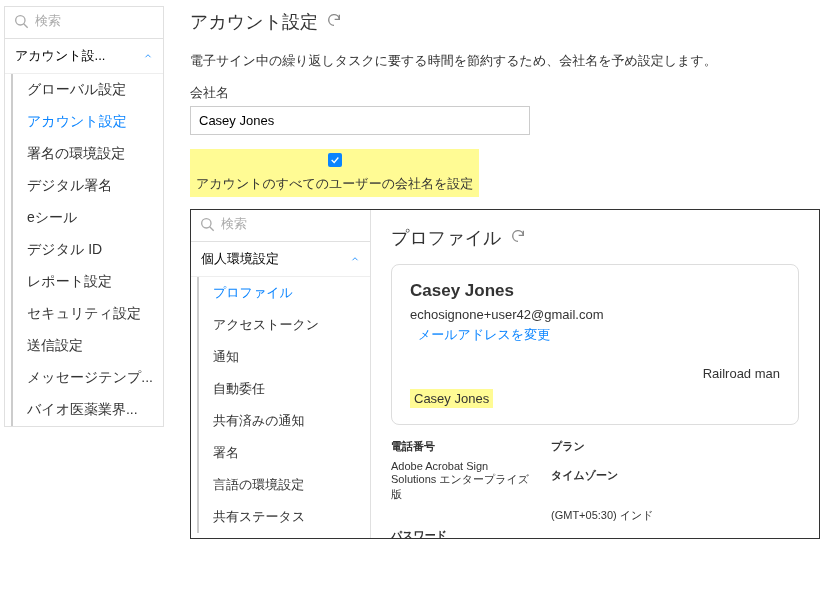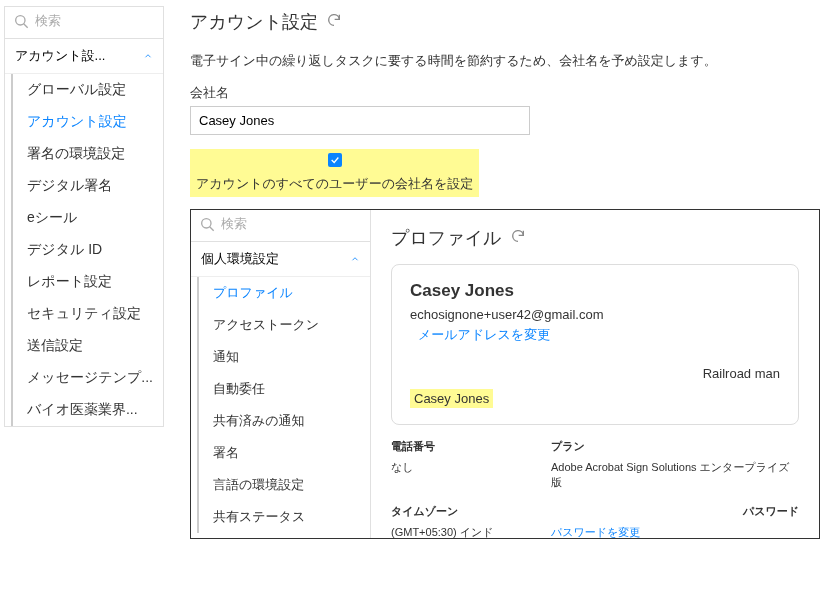--- a/index.html
+++ b/index.html
@@ -139,22 +139,21 @@
       <div class="profile-card">
         <div class="pc-name">Casey Jones</div>
         <div class="pc-email">echosignone+user42@gmail.com</div>
         <a class="pc-link">メールアドレスを変更</a>
         <div class="pc-role" style="margin-top:10px;">Railroad man</div>
         <span class="pc-company">Casey Jones</span>
       </div>
       <div class="grid">
         <div class="glabel">電話番号</div>
         <div class="glabel">プラン</div>
-        <div>なし</div>
         <div>Adobe Acrobat Sign Solutions エンタープライズ 版</div>
         <div class="glabel" style="margin-top:8px;">タイムゾーン</div>
-        <div class="glabel" style="margin-top:8px;text-align:right;">パスワード</div>
+        <div class="glabel" style="margin-top:20px;">パスワード</div>
         <div>(GMT+05:30) インド</div>
         <div class="glink">パスワードを変更</div>
       </div>
     </div>
   </div>
 </div>
 
 </body></html>

